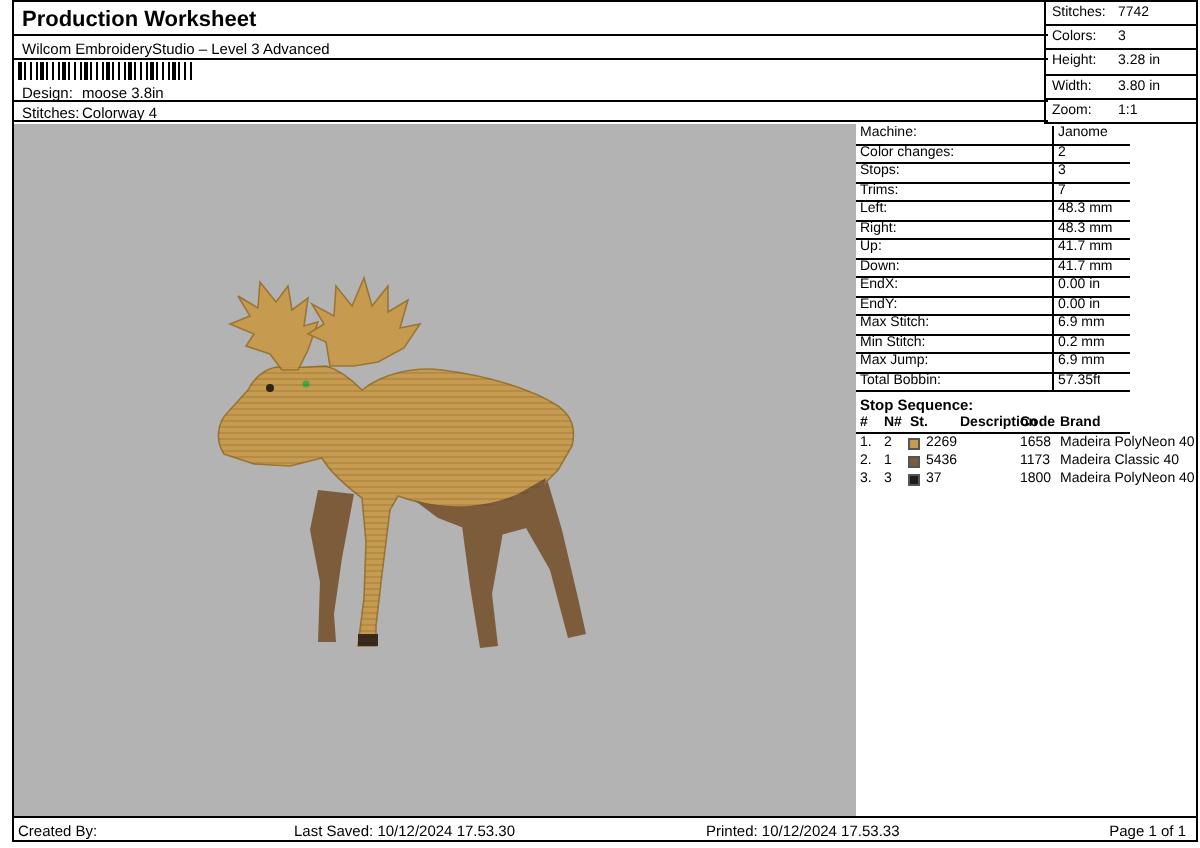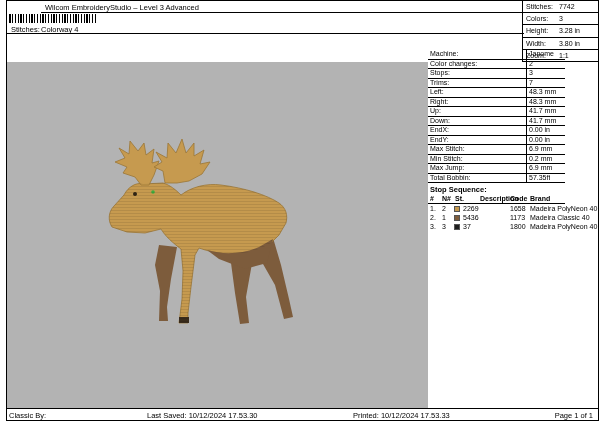--- a/index.html
+++ b/index.html
@@ -3,41 +3,41 @@
 <meta charset="utf-8">
 <style>
   * { margin:0; padding:0; box-sizing:border-box; }
   html,body { width:600px; height:424px; background:#fff; }
   body { font-family:"Liberation Sans","DejaVu Sans",sans-serif; color:#000; }
   .sheet { position:absolute; left:6px; top:0; width:593px; height:421px; border:1px solid #000; background:#fff; }
 
   
   .hleft { position:absolute; left:0; top:0; width:517px; }
   .title-row { height:17px; border-bottom:1px solid #000; font-size:11px; font-weight:bold; padding:3px 0 0 4px; }
-  .subtitle-row { height:12px; border-bottom:1px solid #000; font-size:7.5px; padding:2px 0 0 4px;margin-left:34px; }
+  .subtitle-row { height:12px; border-bottom:1px solid #000; font-size:7.5px; padding:2px 0 0 4px; }
   .barcode-row { height:11px; padding:1px 0 0 2px; }
   .barcode { width:88px; height:9px;
     background:repeating-linear-gradient(90deg,#000 0 2px,#fff 2px 3px,#000 3px 4px,#fff 4px 6px,#000 6px 7px,#fff 7px 9px,#000 9px 10px,#fff 10px 11px); }
   .kv-row { height:10px; font-size:7.5px; position:relative; }
   .kv-row.bline { border-bottom:1px solid #000; }
   .kv-row .k { position:absolute; left:4px; top:1px; }
   .kv-row .v { position:absolute; left:34px; top:1px; }
 
   
   .stats { position:absolute; right:0; top:0; width:76px; height:61px; border-left:1px solid #000; }
   .stats .row { height:12.2px; border-bottom:1px solid #000; position:relative; font-size:7px; }
   .stats .row .k { position:absolute; left:3px; top:2px; }
   .stats .row .v { position:absolute; left:36px; top:2px; }
 
   
   .canvas { position:absolute; left:0; top:61px; width:421px; height:346px; background:#b3b3b3; }
   .moose { position:absolute; left:100px; top:75px; width:210px; height:200px; }
 
   
-  .rpanel { position:absolute; left:421px; top:49px; width:137px; }
+  .rpanel { position:absolute; left:421px; top:62px; width:137px; }
   .mtable { border-top:0; }
   .mrow { display:flex; height:9.5px; border-bottom:1px solid #000; font-size:7px; line-height:8.5px; }
   .mrow .ml { width:99px; border-right:1px solid #000; padding-left:2px; overflow:hidden; }
   .mrow .mv { padding-left:2px; overflow:hidden; }
 
   .ss-title { font-size:7.5px; font-weight:bold; padding:2px 0 0 2px; height:11px; }
   .ss-head, .srow { position:relative; height:9px; font-size:7px; }
   .ss-head { font-weight:bold; border-bottom:1px solid #000; height:10px; }
   .c-num   { position:absolute; left:2px;   top:1px; }
   .c-n     { position:absolute; left:14px;  top:1px; }
@@ -54,23 +54,28 @@
   .footer .f-saved   { position:absolute; left:140px; top:2px; }
   .footer .f-printed { position:absolute; left:318px; top:2px;margin-left:28px; }
   .footer .f-page    { position:absolute; right:5px;  top:2px;margin-left:24px; }
 </style>
 </head>
 <body>
 
 <div class="sheet">
 
   <div class="hleft">
+    <div class="title-row">Production Worksheet</div>
     <div class="subtitle-row">Wilcom EmbroideryStudio – Level 3 Advanced</div>
     <div class="barcode-row">
       <div class="barcode"></div>
+    </div>
+    <div class="kv-row bline">
+      <span class="k">Design:</span>
+      <span class="v">moose 3.8in</span>
     </div>
     <div class="kv-row bline">
       <span class="k">Stitches:</span>
       <span class="v">Colorway 4</span>
     </div>
   </div>
 
   <div class="stats">
     <div class="row">
       <span class="k">Stitches:</span>
@@ -223,19 +228,19 @@
       <span class="c-num">3.</span>
       <span class="c-n">3</span>
       <span class="c-swatch" style="background: rgb(30, 30, 30);"></span>
       <span class="c-st">37</span>
       <span class="c-code">1800</span>
       <span class="c-brand">Madeira PolyNeon 40</span>
     </div>
   </div>
 
   <div class="footer">
-    <span class="f-created">Classic By:</span>
+    <span class="f-created">Created By:</span>
     <span class="f-saved">Last Saved: 10/12/2024 17.53.30</span>
     <span class="f-printed">Printed: 10/12/2024 17.53.33</span>
     <span class="f-page">Page 1 of 1</span>
   </div>
 
 </div>
 
 </body></html>

